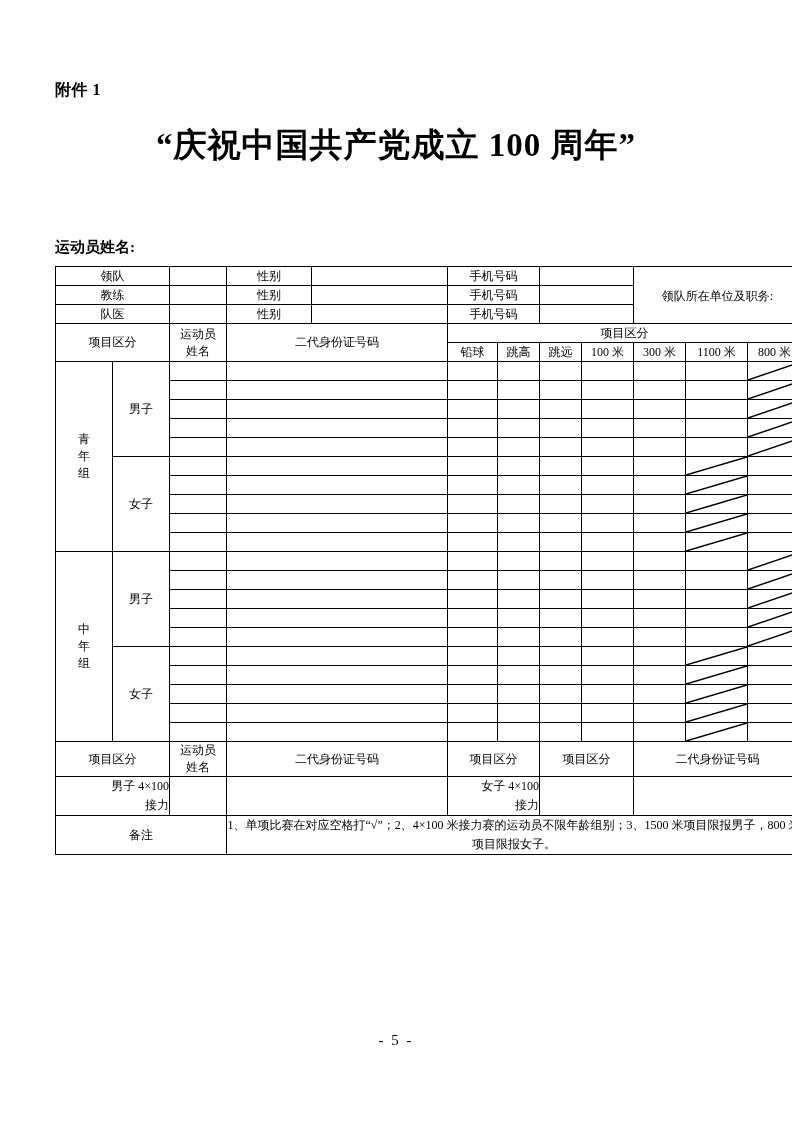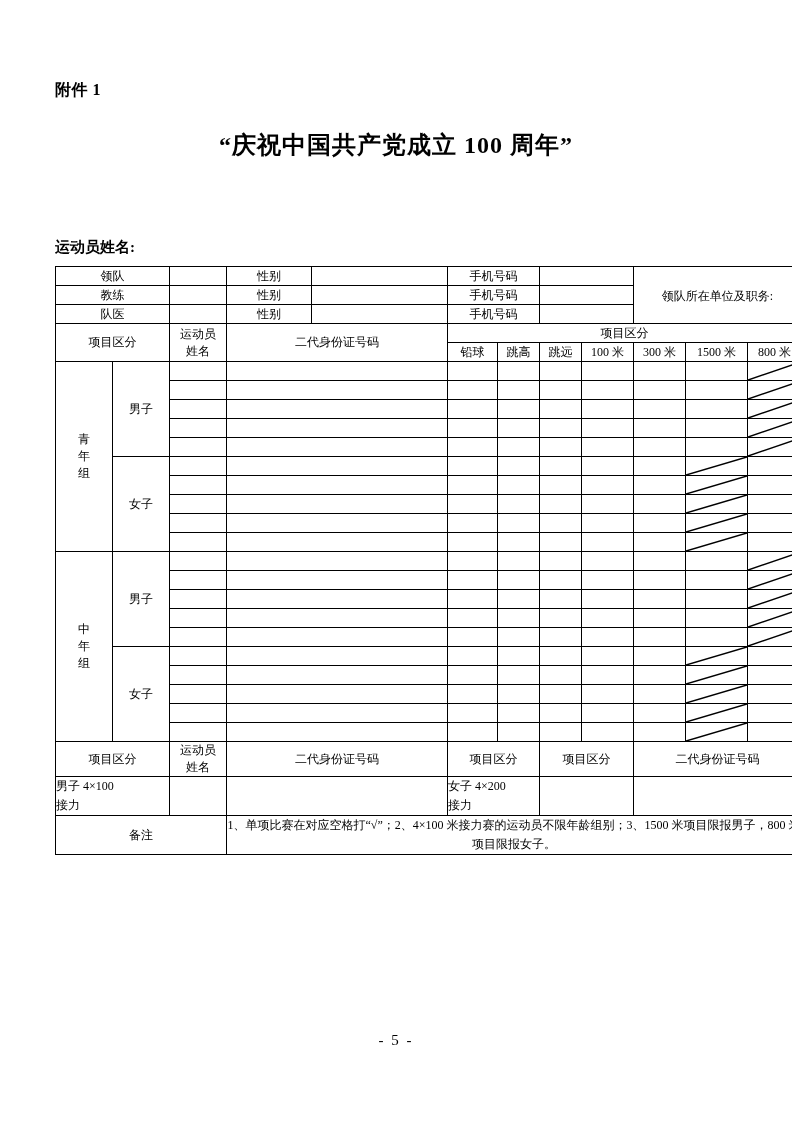--- a/index.html
+++ b/index.html
@@ -30,21 +30,21 @@
     letter-spacing: 0.5px;
   }
   .title-block {
     position: absolute;
     left: 55px;
     top: 128px;
     width: 682px;
     text-align: center;
   }
   .title-line1 {
-    font-size: 24px;
+    font-size: 33px;
     font-weight: bold;
     letter-spacing: 1px;
     line-height: 34px;
   }
   .title-line2 {
     font-size: 24px;
     font-weight: bold;
     letter-spacing: 1px;
     line-height: 36px;
   }
@@ -106,21 +106,21 @@
     display: block;
   }
   td.relay-label {
     font-size: 13px;
     line-height: 19px;
     text-align: center;
     height: 64px;
   }
   td.relay-label .inner {
     display: block;
-    text-align: left;
+    text-align: right;
   }
   td.remark-text {
     font-size: 12px;
     text-align: left;
     line-height: 19px;
     padding: 4px 8px 4px 10px;
     height: 44px;
   }
   td.remark-label {
     font-size: 13px;
@@ -213,21 +213,21 @@
         </td>
         <td class="hdr tall" colspan="3" rowspan="2">二代身份证号码</td>
         <td class="hdr tall" colspan="7">项目区分</td>
       </tr>
       <tr>
         <td class="hdr-small tall">铅球</td>
         <td class="hdr-small tall">跳高</td>
         <td class="hdr-small tall">跳远</td>
         <td class="hdr-small tall">100 米</td>
         <td class="hdr-small tall">300 米</td>
-        <td class="hdr-small tall">1500 米</td>
+        <td class="hdr-small tall">1100 米</td>
         <td class="hdr-small tall">800 米</td>
       </tr>
 
       <tr>
         <td class="group-vert" rowspan="10">
           <span>青</span><br>
           <span>年</span><br>
           <span>组</span>
         </td>
         <td class="gender" rowspan="5">男子</td>
@@ -555,21 +555,21 @@
       </tr>
 
       <tr>
         <td class="relay-label" colspan="2">
           <span class="inner">男子 4×100</span>
           <span class="inner">接力</span>
         </td>
         <td></td>
         <td colspan="3"></td>
         <td class="relay-label" colspan="2">
-          <span class="inner">女子 4×200</span>
+          <span class="inner">女子 4×100</span>
           <span class="inner">接力</span>
         </td>
         <td colspan="2"></td>
         <td colspan="3"></td>
       </tr>
 
       <tr>
         <td class="remark-label" colspan="3">备注</td>
         <td class="remark-text" colspan="10">1、单项比赛在对应空格打“√”；2、4×100 米接力赛的运动员不限年龄组别；3、1500 米项目限报男子，800 米项目限报女子。</td>
       </tr>

